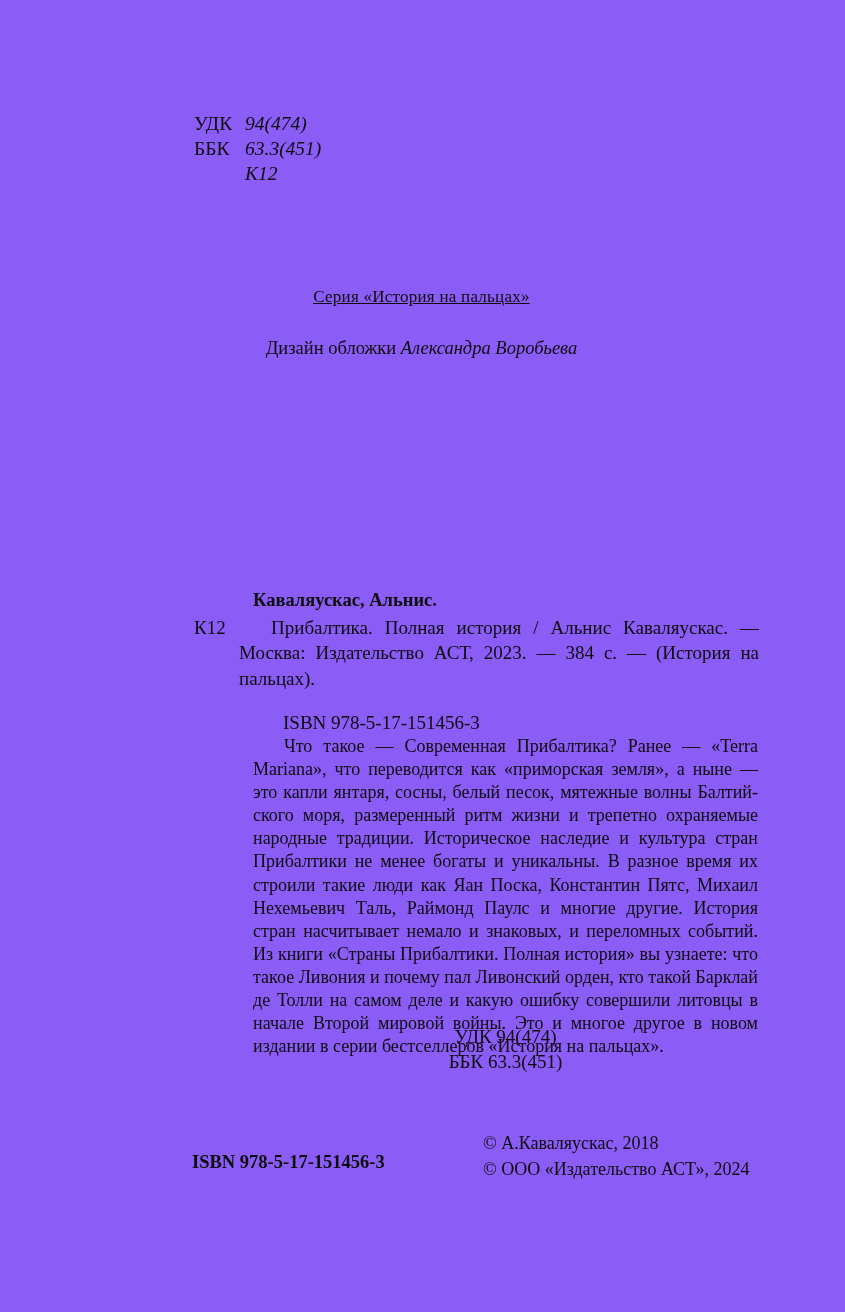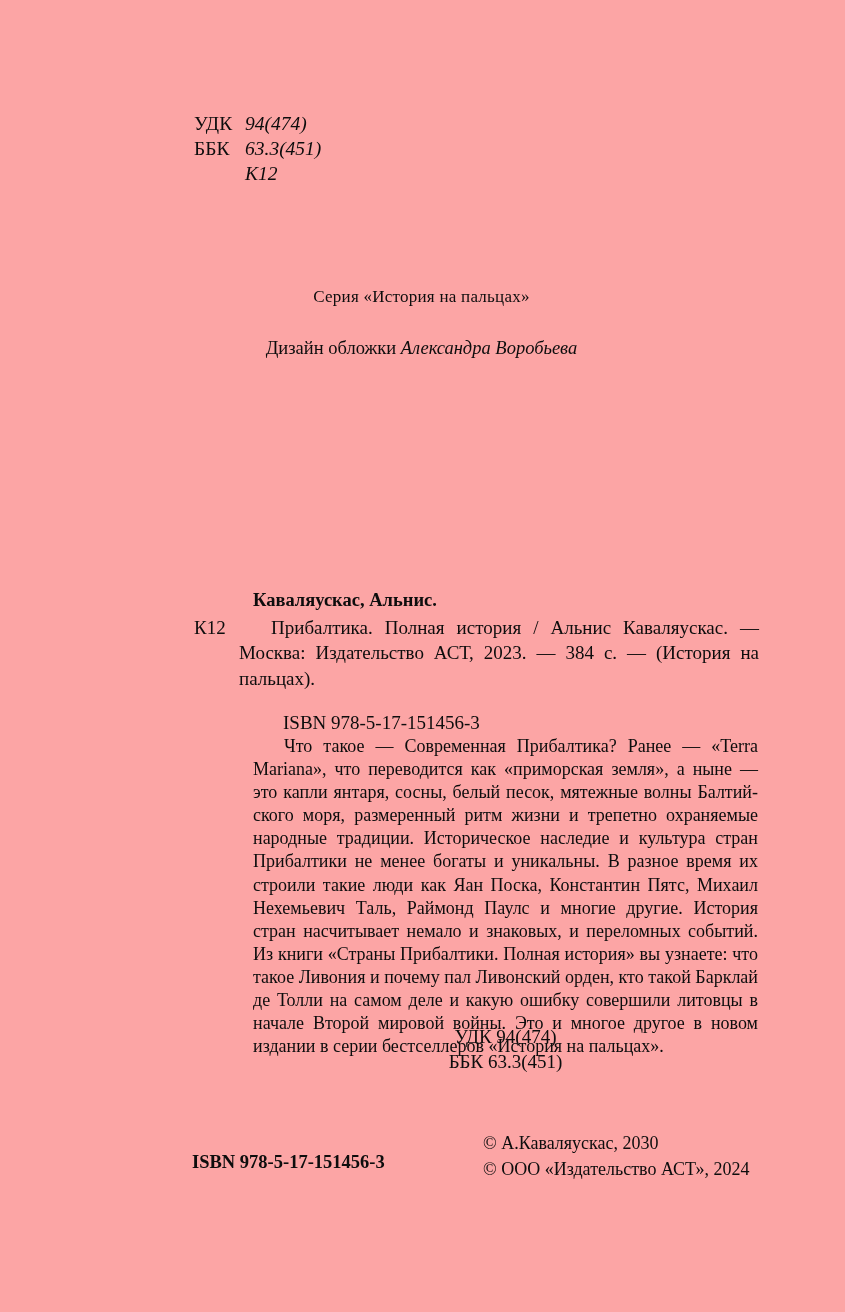--- a/index.html
+++ b/index.html
@@ -8,21 +8,21 @@
     background: #ffffff;
   }
   body {
     font-family: "Liberation Serif", "DejaVu Serif", serif;
     color: #0d0d0d;
   }
   .page {
     position: relative;
     width: 845px;
     height: 1312px;
-    background: #fca5a5;
+    background: #8b5cf6;
     overflow: hidden;
   }
 
   
   .class-block {
     position: absolute;
     left: 194px;
     top: 111px;
     font-size: 19.5px;
     line-height: 25px;
@@ -42,20 +42,21 @@
 
   
   .series-line {
     position: absolute;
     left: 0;
     right: 0;
     top: 287px;
     text-align: center;
     font-size: 17px;
     letter-spacing: 0.25px;
+    text-decoration: underline;
   }
   .designer-line {
     position: absolute;
     left: 0;
     right: 0;
     top: 338px;
     text-align: center;
     font-size: 18.5px;
   }
   .designer-line .name {
@@ -177,17 +178,17 @@
 
   <div class="annotation">Что такое — Современная Прибалтика? Ранее — «Terra Mariana», что переводится как «приморская земля», а ныне — это капли янтаря, сосны, белый песок, мятежные волны Балтий­cкого моря, размеренный ритм жизни и трепетно охраняемые народные традиции. Историческое наследие и культура стран Прибалтики не менее богаты и уникальны. В разное время их строили такие люди как Яан Поска, Константин Пятс, Миха­ил Нехемьевич Таль, Раймонд Паулс и многие другие. История стран насчитывает немало и знаковых, и переломных событий. Из книги «Страны Прибалтики. Полная история» вы узнаете: что такое Ливония и почему пал Ливонский орден, кто такой Барклай де Толли на самом деле и какую ошибку совершили ли­товцы в начале Второй мировой войны. Это и многое другое в новом издании в серии бестселлеров «История на пальцах».</div>
 
   <div class="udk-tail">
     <div>УДК 94(474)</div>
     <div>ББК 63.3(451)</div>
   </div>
 
   <div class="footer-isbn">ISBN 978-5-17-151456-3</div>
   <div class="footer-credits">
-    <div>© А.Каваляускас, 2030</div>
+    <div>© А.Каваляускас, 2018</div>
     <div>© ООО «Издательство АСТ», 2024</div>
   </div>
 
 </div>
 
 </body></html>

